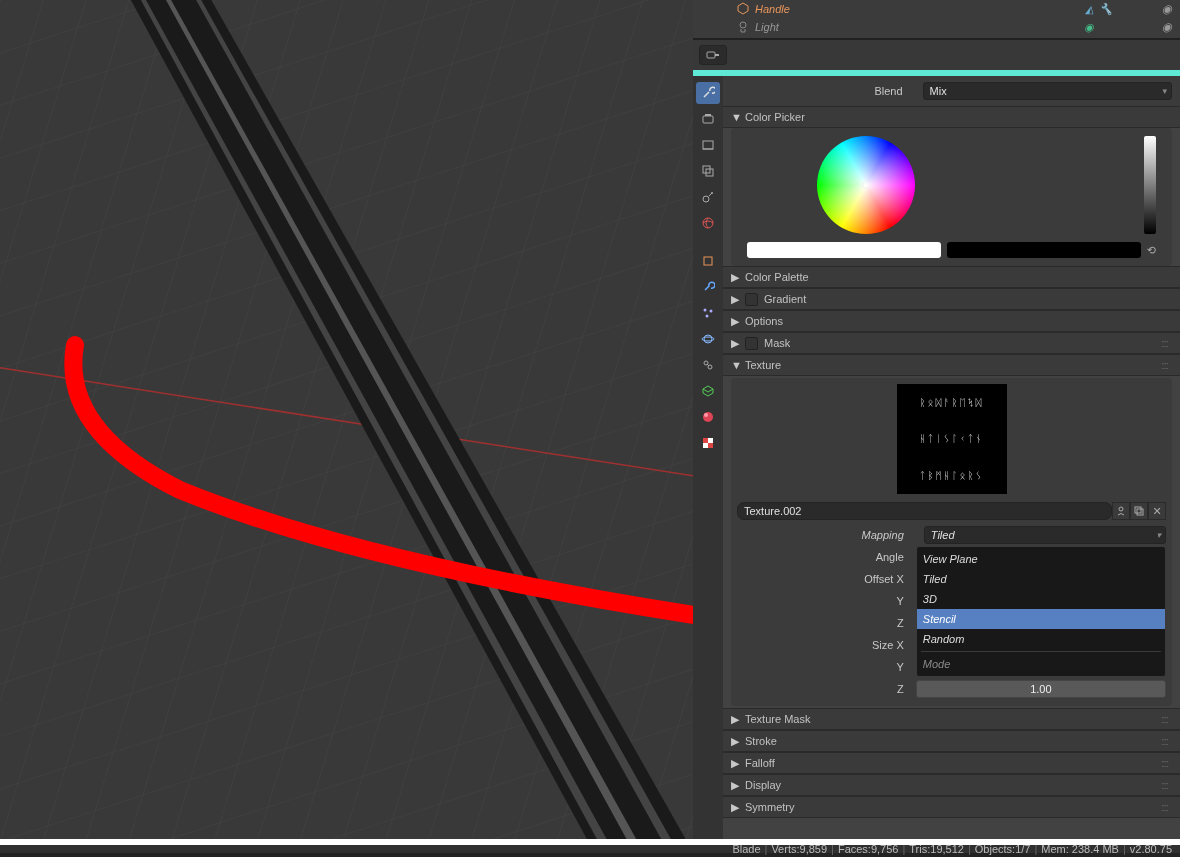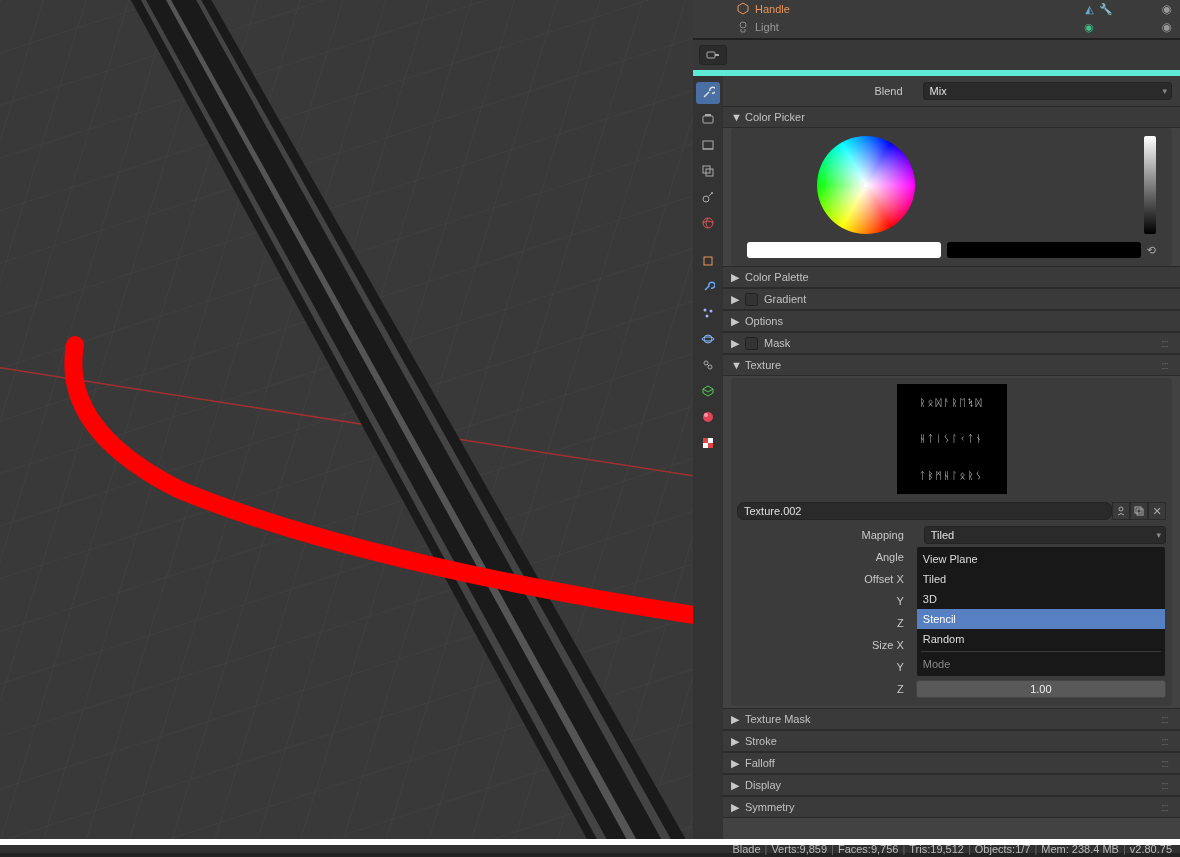--- a/index.html
+++ b/index.html
@@ -5,21 +5,21 @@
 * { box-sizing: border-box; margin: 0; padding: 0; font-family: -apple-system, BlinkMacSystemFont, "Segoe UI", sans-serif; }
 html, body { width: 1180px; height: 857px; overflow: hidden; background: #232323; }
 
 .root { display: flex; height: 839px; }
 .viewport { position: relative; width: 693px; height: 839px; background: #2d2d2d; overflow: hidden; }
 .viewport svg.scene { position: absolute; inset: 0; }
 
 .outliner-area { width: 487px; display: flex; flex-direction: column; }
 
 .outliner-top { height: 38px; background: #3b3b3b; padding: 0 8px; font-size: 11px; color: #c8c8c8; }
-.outliner-row { display: flex; align-items: center; height: 18px; gap: 4px; }
+.outliner-row { display: flex; align-items: center; height: 18px; gap: 4px; font-style: italic; }
 .outliner-row .ind { width: 30px; }
 .outliner-row .iconbox { width: 16px; height: 16px; display: flex; align-items: center; justify-content: center; }
 .outliner-row .name { flex: 1; }
 .outliner-row .right { display: flex; gap: 6px; align-items: center; margin-left: auto; }
 .eye-icon { color: #999; font-size: 12px; }
 
 .prop-header { height: 32px; background: #383838; border-top: 2px solid #202020; display: flex; align-items: center; padding: 0 6px; }
 .pin-btn { width: 28px; height: 20px; background: #2b2b2b; border: 1px solid #242424; border-radius: 3px; display: flex; align-items: center; justify-content: center; }
 
 .prop-body { flex: 1; display: flex; background: #424242; border-top: 6px solid #5eead4; }
@@ -314,21 +314,21 @@
               </div>
             <div class="tex-btn">
                 <svg width="10" height="10">
                   <rect x="1" y="1" width="6" height="6" stroke="#aaa" fill="none"></rect>
                   <rect x="3" y="3" width="6" height="6" stroke="#aaa" fill="none"></rect>
                 </svg>
               </div>
             <div class="tex-btn">✕</div>
           </div>
 
-          <div class="prop-row" style="padding:2px 0;">
+          <div class="prop-row" style="padding:2px 0;font-style:italic;">
             <span class="lbl">Mapping</span>
             <span class="val mapping-dd-open">
               <div class="dd-field">Tiled</div>
               <div class="dd-popup">
                 <div class="dd-item">View Plane</div>
                 <div class="dd-item">Tiled</div>
                 <div class="dd-item">3D</div>
                 <div class="dd-item sel">Stencil</div>
                 <div class="dd-item">Random</div>
                 <div class="dd-sep"></div>

